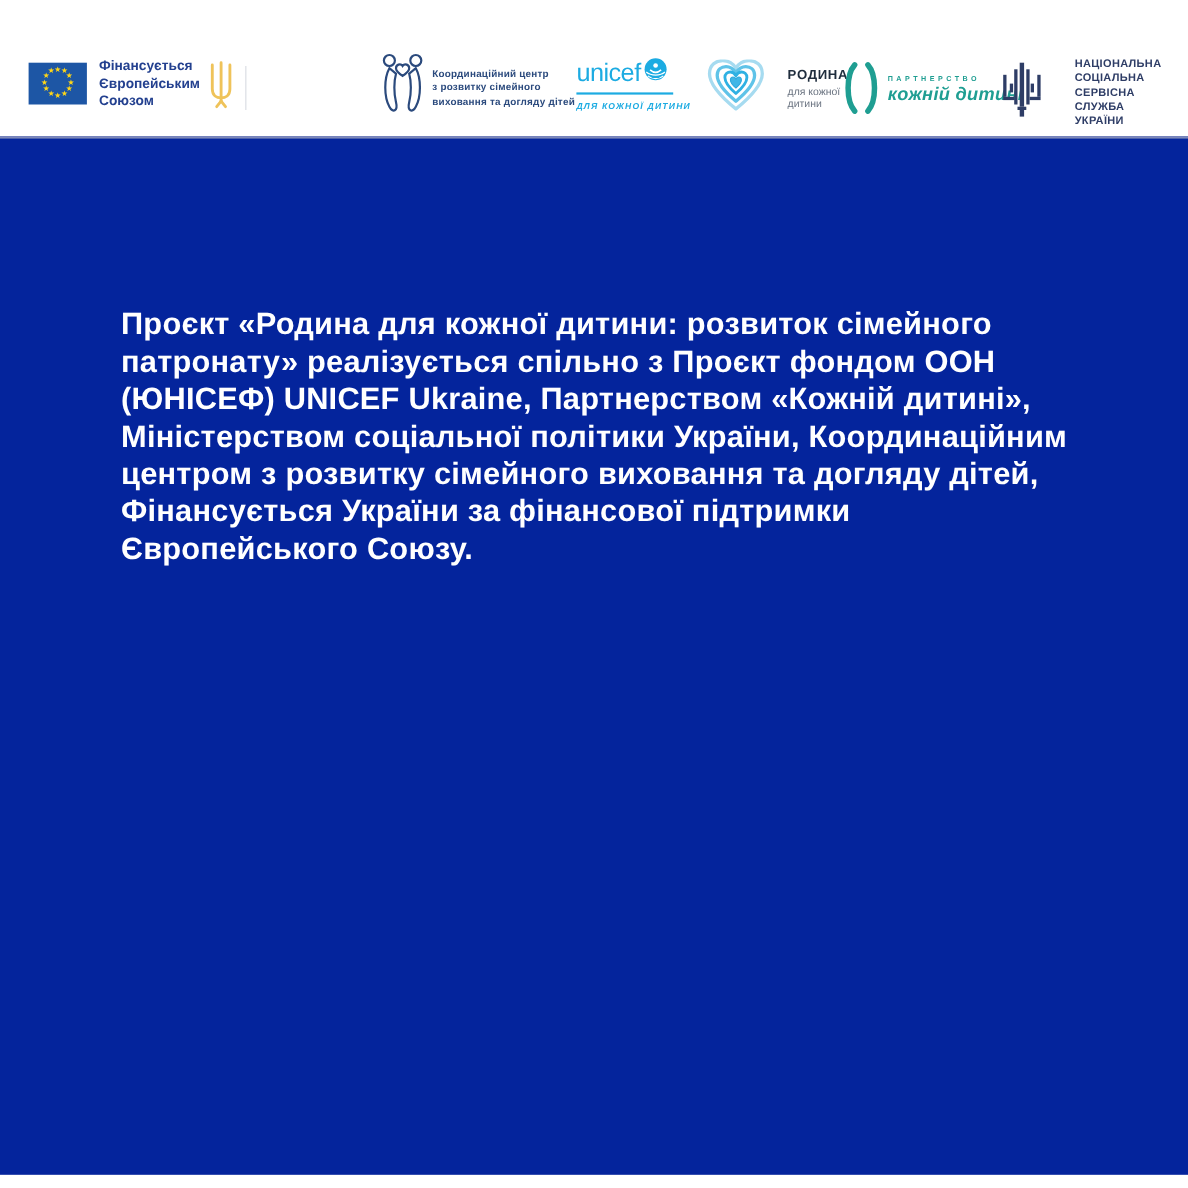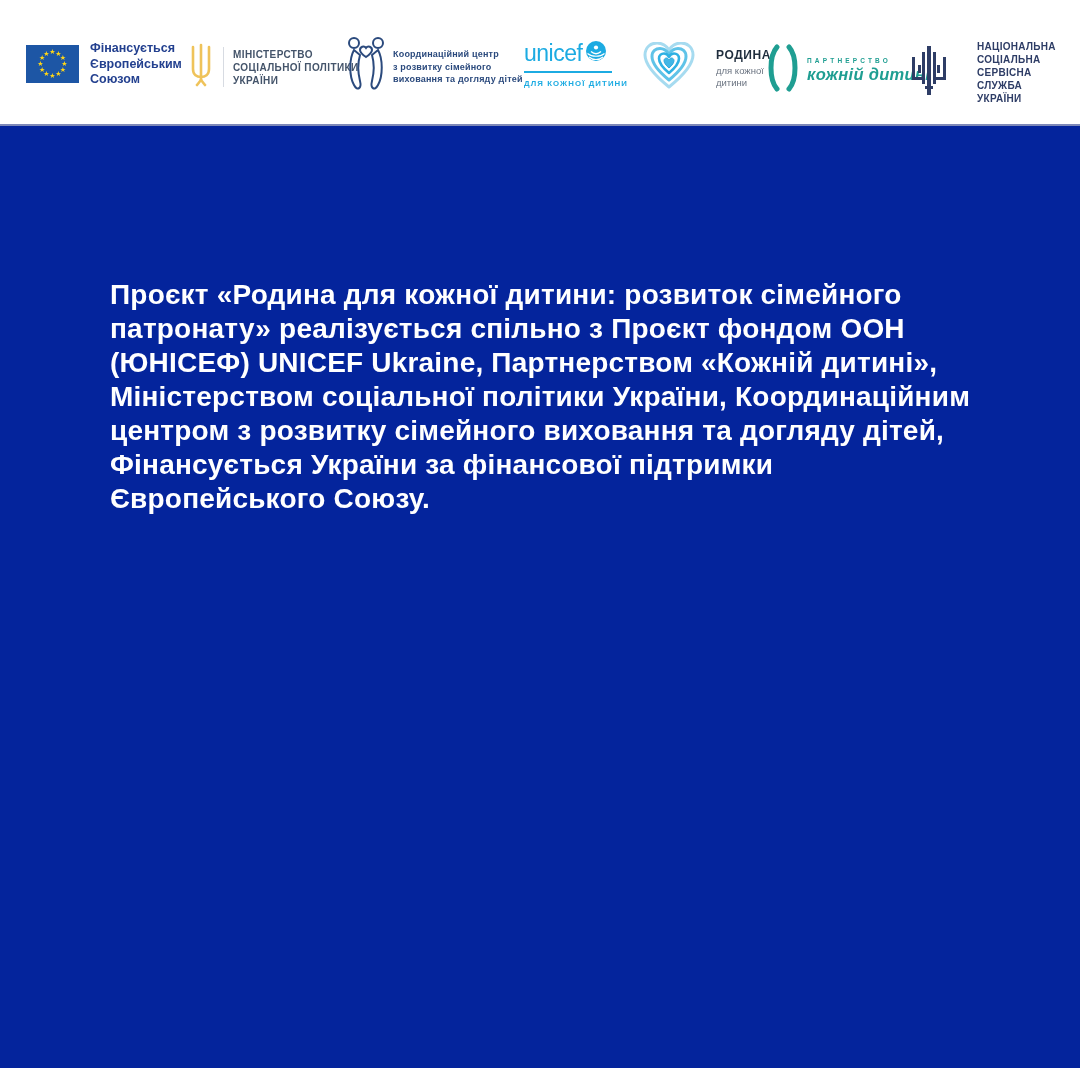--- a/index.html
+++ b/index.html
@@ -6,21 +6,21 @@
   html,body { width:1080px; height:1080px; }
   body {
     font-family:"Liberation Sans", sans-serif;
     background:#ffffff;
     position:relative;
     overflow:hidden;
   }
 
   
   .header {
-    position:absolute; left:0; top:0; width:935px; height:124px;
+    position:absolute; left:0; top:12px; width:935px; height:124px;
     background:#ffffff;
   }
   .logo { position:absolute; display:flex; align-items:center; }
 
   
   .logo-eu { left:26px; top:41px; gap:11px; }
   .eu-flag {
     position:relative; width:53px; height:38px; background:#1D56A5;
     flex:0 0 auto;
   }
@@ -52,21 +52,21 @@
   
   .logo-unicef { left:524px; top:40px; display:block; width:90px; }
   .unicef-top { display:flex; align-items:center; gap:3px; }
   .unicef-wordmark {
     color:#1CABE2; font-size:23px; font-weight:400; letter-spacing:-0.5px;
     line-height:24px;
   }
   .unicef-rule { width:88px; height:2px; background:#1CABE2; margin-top:5px; }
   .unicef-tagline {
     margin-top:6px; color:#1CABE2; font-size:7.8px; font-weight:700;
-    letter-spacing:1.1px; white-space:nowrap;
+    letter-spacing:1.1px; white-space:nowrap;font-style:italic;
   }
 
   
   .logo-rodyna { left:642px; top:42px; gap:20px; }
   .rodyna-title { font-size:12px; font-weight:800; color:#1F2D3D; letter-spacing:0.6px; }
   .rodyna-sub { font-size:9.5px; line-height:11.5px; color:#6A7380; margin-top:3px; }
 
   
   .logo-partnership { left:766px; top:44px; gap:7px; }
   .partnership-label {
@@ -127,25 +127,20 @@
         <g stroke="#EFC35A" stroke-width="2.6" fill="none" stroke-linecap="round">
           <path d="M13 3 V38"></path>
           <path d="M5 5 V27 C5 33 9 35 13 35"></path>
           <path d="M21 5 V27 C21 33 17 35 13 35"></path>
           <path d="M13 38 L9 43"></path>
           <path d="M13 38 L17 43"></path>
         </g>
       </svg>
     </span>
     <span class="ministry-sep"></span>
-    <div class="ministry-text">
-      <div>МІНІСТЕРСТВО</div>
-      <div>СОЦІАЛЬНОЇ ПОЛІТИКИ</div>
-      <div>УКРАЇНИ</div>
-    </div>
   </div>
 
   <div class="logo logo-coord">
     <span>
       <svg width="38" height="58" viewBox="0 0 38 58">
         <g stroke="#2B4A7D" stroke-width="2" fill="none">
           <circle cx="7" cy="7" r="5"></circle>
           <circle cx="31" cy="7" r="5"></circle>
           <path d="M7 14 C2 23 2 40 7 49 C10 55 15 53 13 45 C11 37 11 26 13 19 Z"></path>
           <path d="M31 14 C36 23 36 40 31 49 C28 55 23 53 25 45 C27 37 27 26 25 19 Z"></path>

